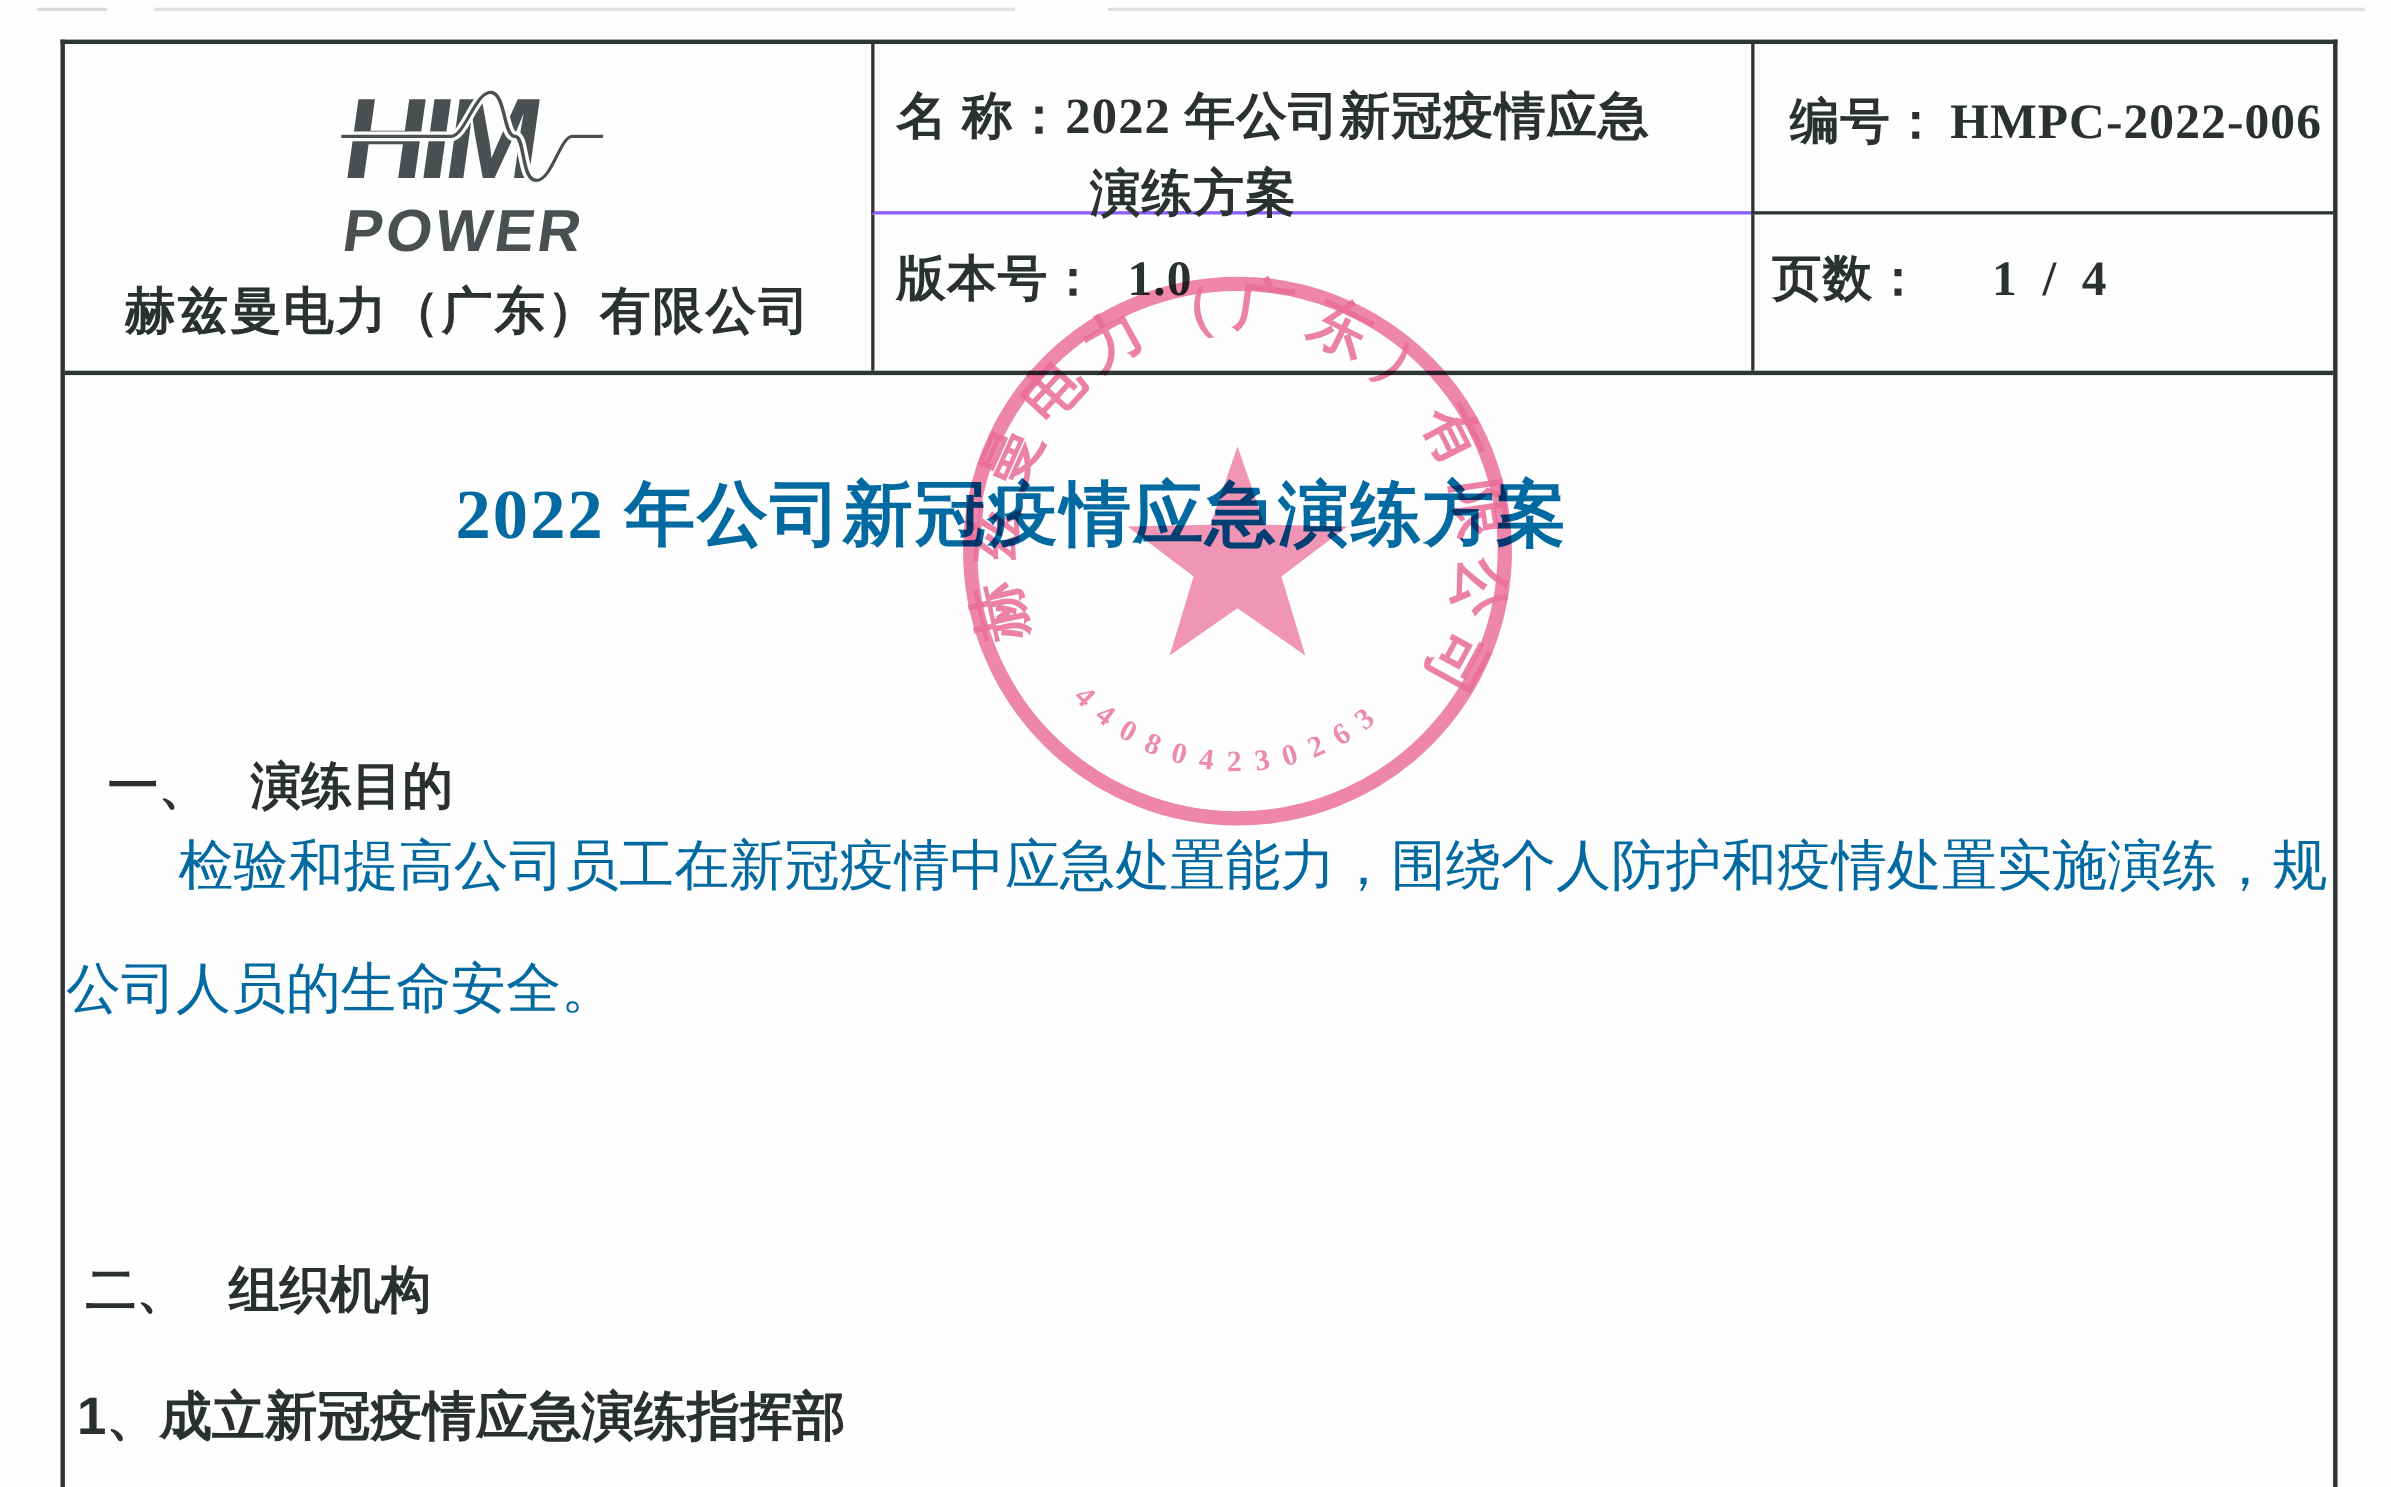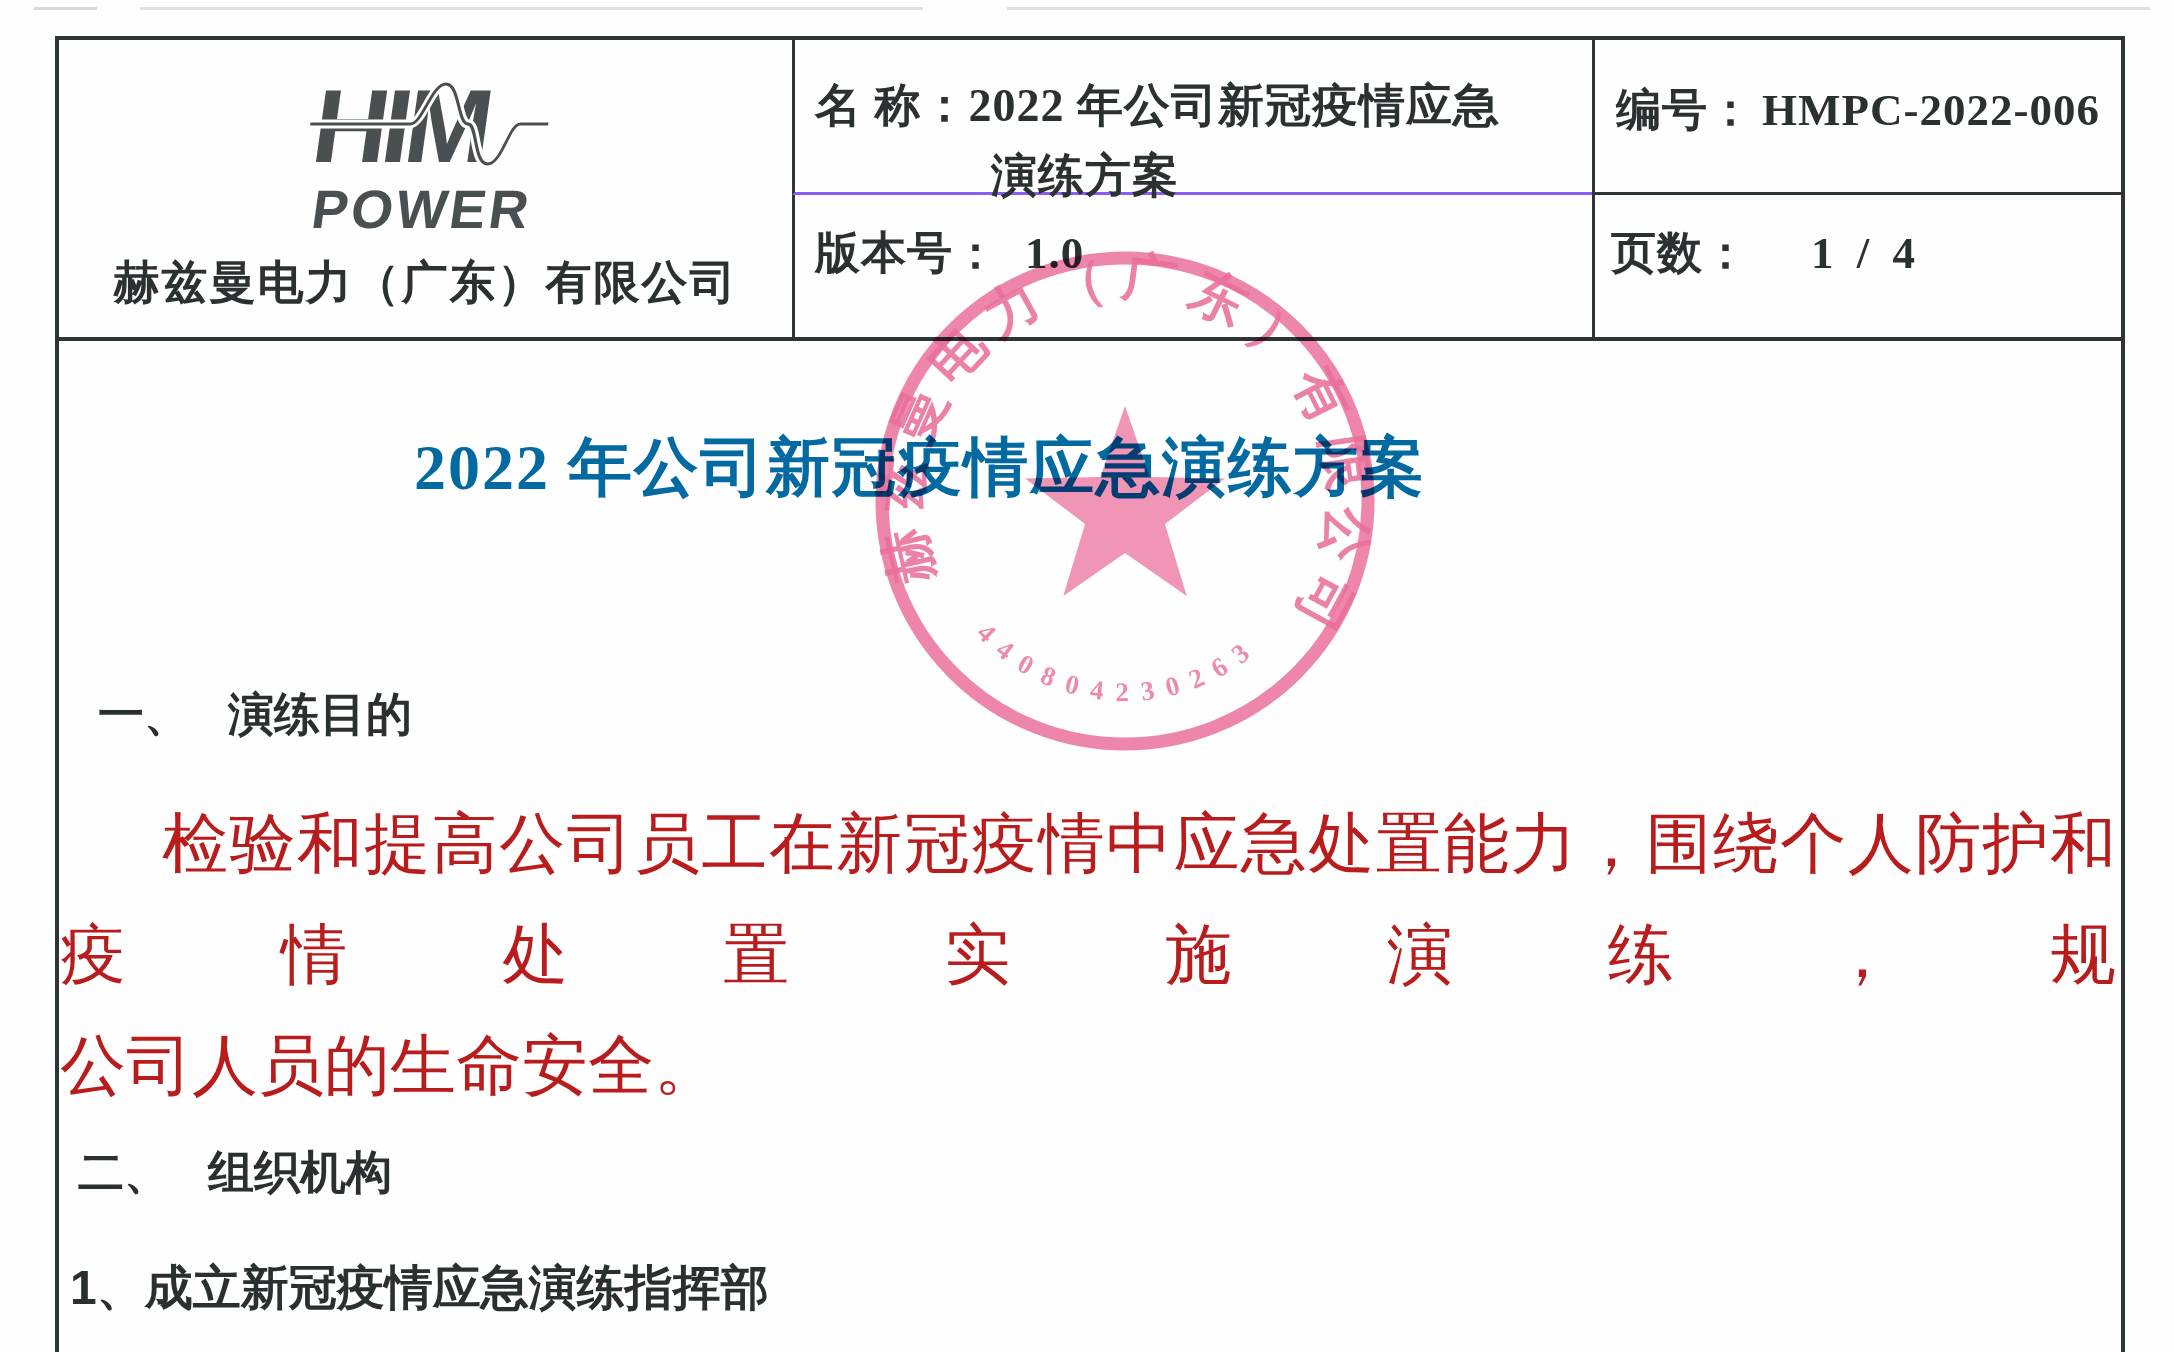--- a/index.html
+++ b/index.html
@@ -19,21 +19,21 @@
   
   .sheet { position:absolute; left:55px; top:36px; width:2070px; height:1316px;
     border-top:4px solid #2e3537; border-left:4px solid #2e3537; border-right:4px solid #2e3537; }
 
   
   .htable { display:grid; grid-template-columns:733px 800px 529px; grid-template-rows:155px 142px;
     border-bottom:4px solid #2e3537; width:2062px; }
   .cell { position:relative; }
   .cell-logo { grid-row:1/3; display:flex; flex-direction:column; align-items:center; justify-content:flex-start; padding-top:22px; }
   .cell-name { grid-row:1; grid-column:2; border-left:3px solid #2e3537; border-bottom:3px solid #8b5cf6; padding:31px 10px 0 20px; }
-  .cell-code { grid-row:1; grid-column:3; border-left:3px solid #2e3537; border-bottom:3px solid #2e3537; padding:40px 0 0 21px; }
+  .cell-code { grid-row:1; grid-column:3; border-left:3px solid #2e3537; border-bottom:3px solid #2e3537; padding:40px 0 0 32px; }
   .cell-version { grid-row:2; grid-column:2; border-left:3px solid #2e3537; padding:28px 0 0 20px; }
   .cell-pages { grid-row:2; grid-column:3; border-left:3px solid #2e3537; padding:28px 0 0 16px; }
 
   .doc-name { font-size:46px; font-weight:bold; line-height:1.52; letter-spacing:1px; }
   .doc-name .l2 { text-indent:176px; }
   .kv { font-size:45px; font-weight:bold; letter-spacing:1px; white-space:nowrap; }
   .kv .val { margin-left:8px; }
   .cell-pages .val { margin-left:62px; letter-spacing:6px; }
   .cell-version .val { margin-left:26px;margin-top:20px; }
 
@@ -45,22 +45,22 @@
   
   .doc-title { position:absolute; left:414px; top:424px; font-size:64px; font-weight:bold;
     letter-spacing:2px; white-space:nowrap; color:#0369a1; }
 
   .sec-h { position:absolute; font-family:"Liberation Sans","DejaVu Sans",sans-serif;
     font-weight:bold; font-size:46px; color:#2a2f30; white-space:nowrap; }
   .sec-h .sec-title { margin-left:38px; }
   .sec-1 { left:98px;  top:684px; }
   .sec-2 { left:78px;  top:1142px; }
 
-  .para { position:absolute; left:60px; top:788px; width:2056px; font-size:66px; line-height:111px;
-    color:#b91c1c; }
+  .para { position:absolute; left:60px; top:732px; width:2056px; font-size:50px; line-height:111px;
+    color:#0369a1; }
   .para .line { text-align:justify; text-align-last:justify; white-space:normal; }
   .para .line.first { text-indent:102px; }
   .para .line.last { text-align-last:left; }
 
   .list-item { position:absolute; left:70px; top:1256px; font-family:"Liberation Sans","DejaVu Sans",sans-serif;
     font-weight:bold; font-size:48px; color:#2a2f30; white-space:nowrap; }
 
   
   .stamp { position:absolute; left:870px; top:246px; width:510px; height:510px;
     mix-blend-mode:multiply; opacity:.88; }

